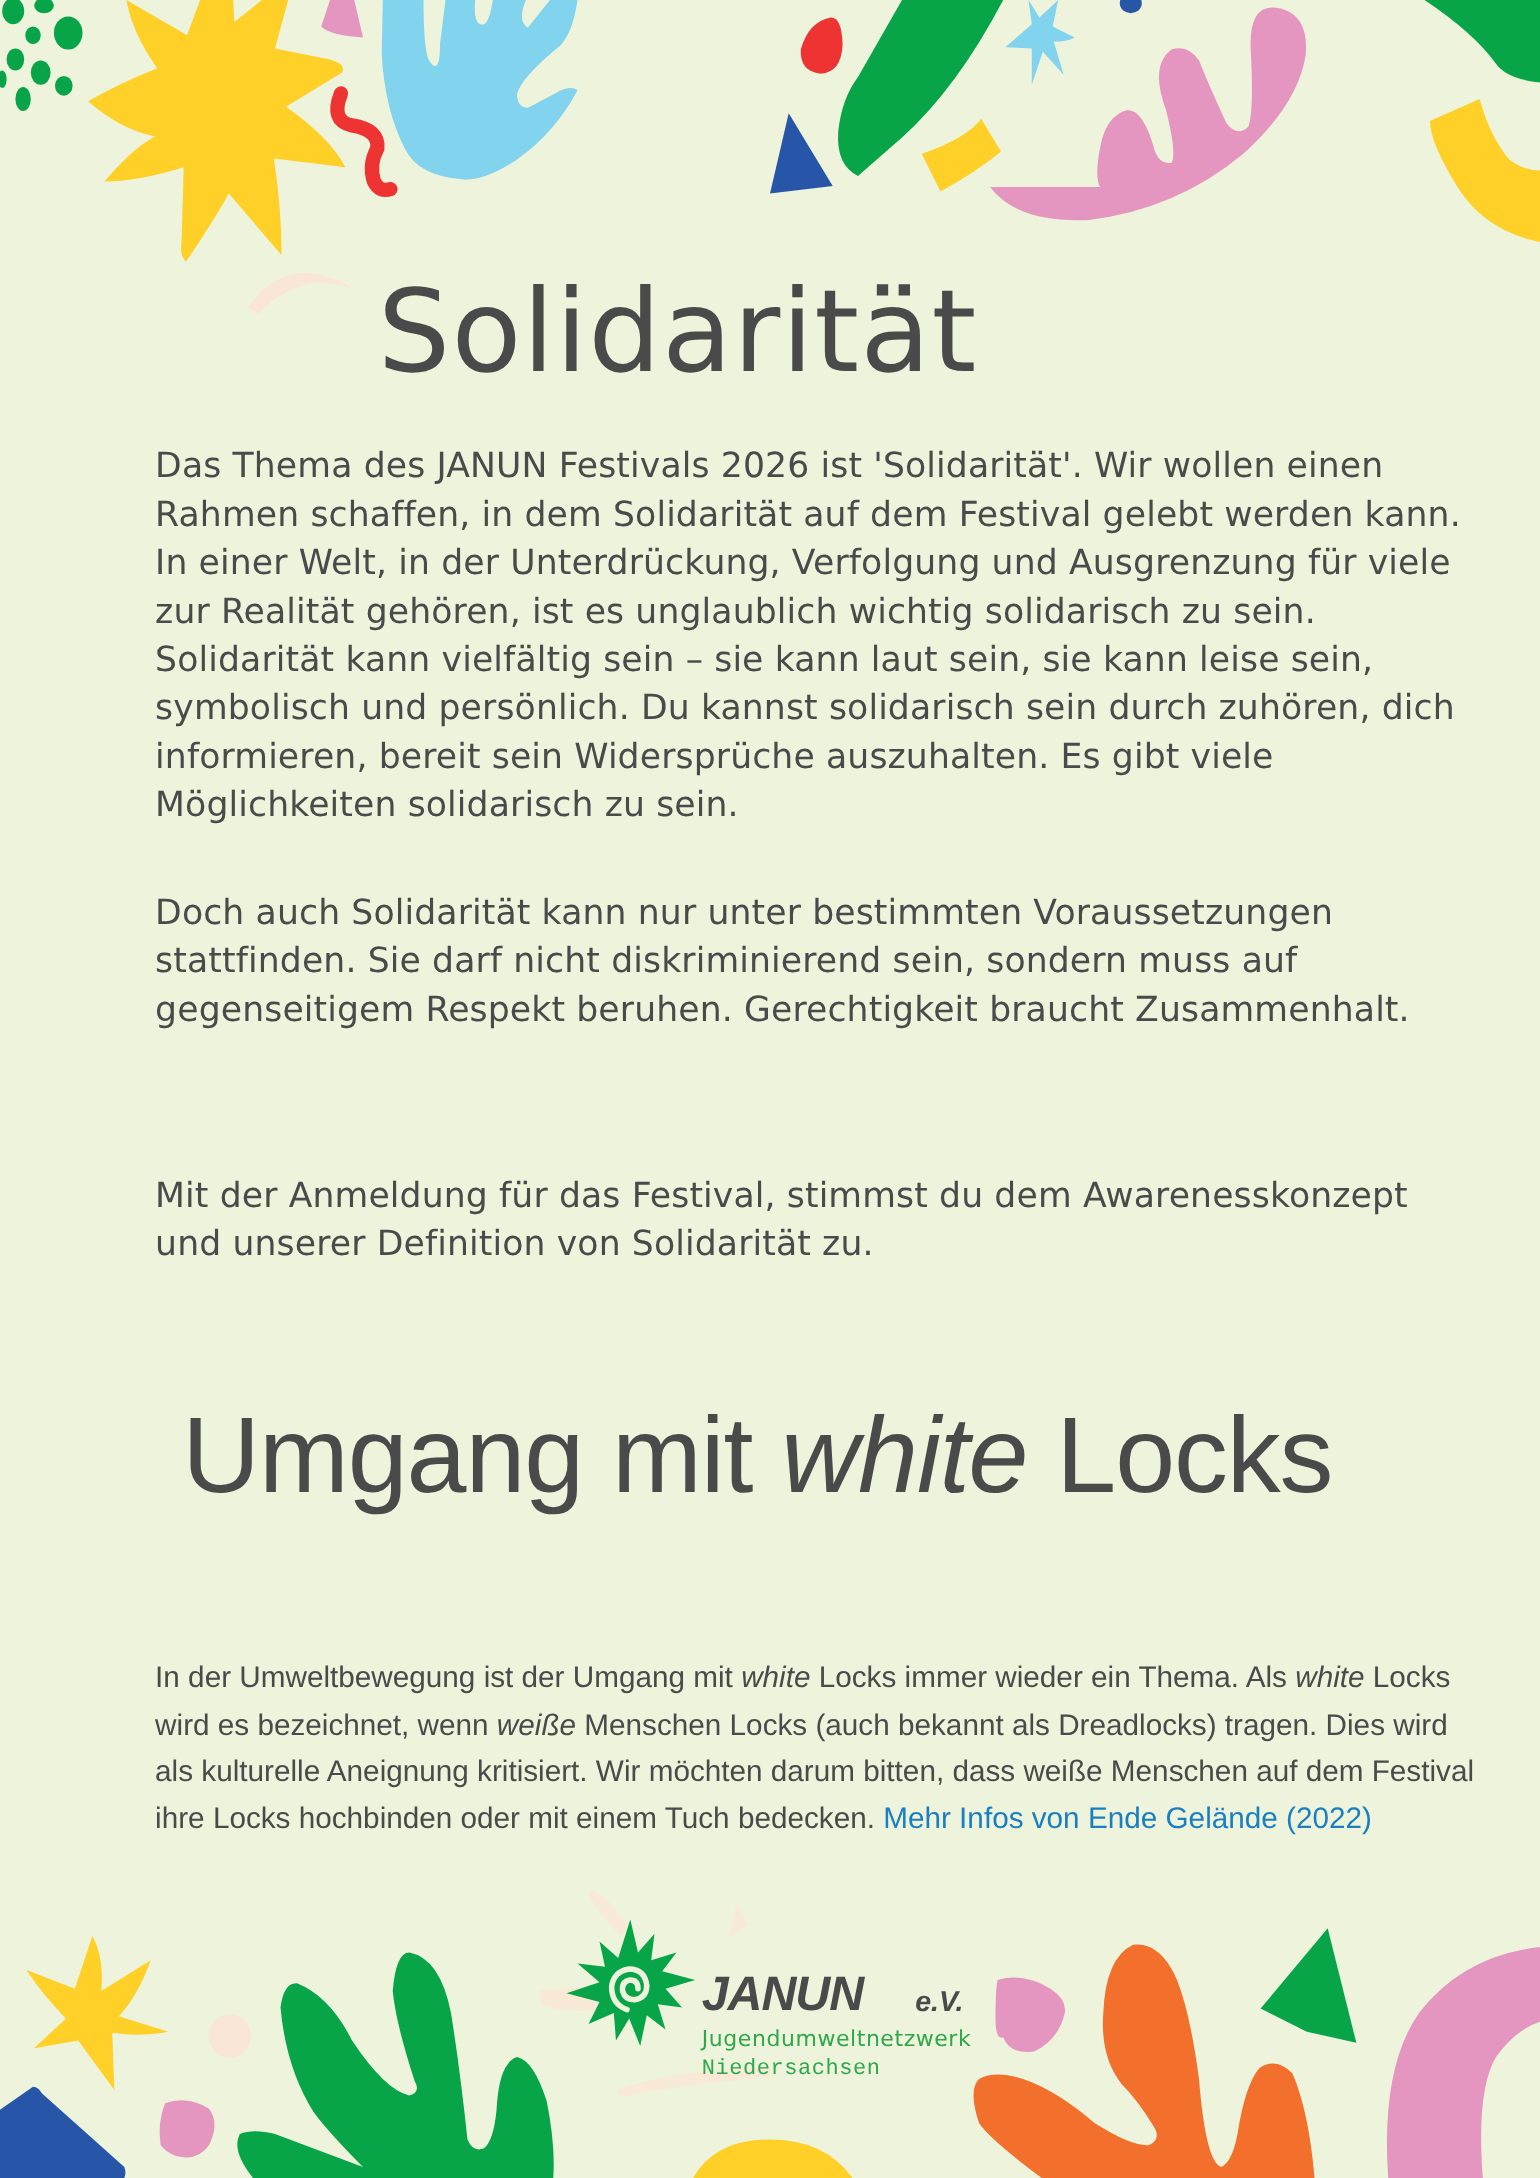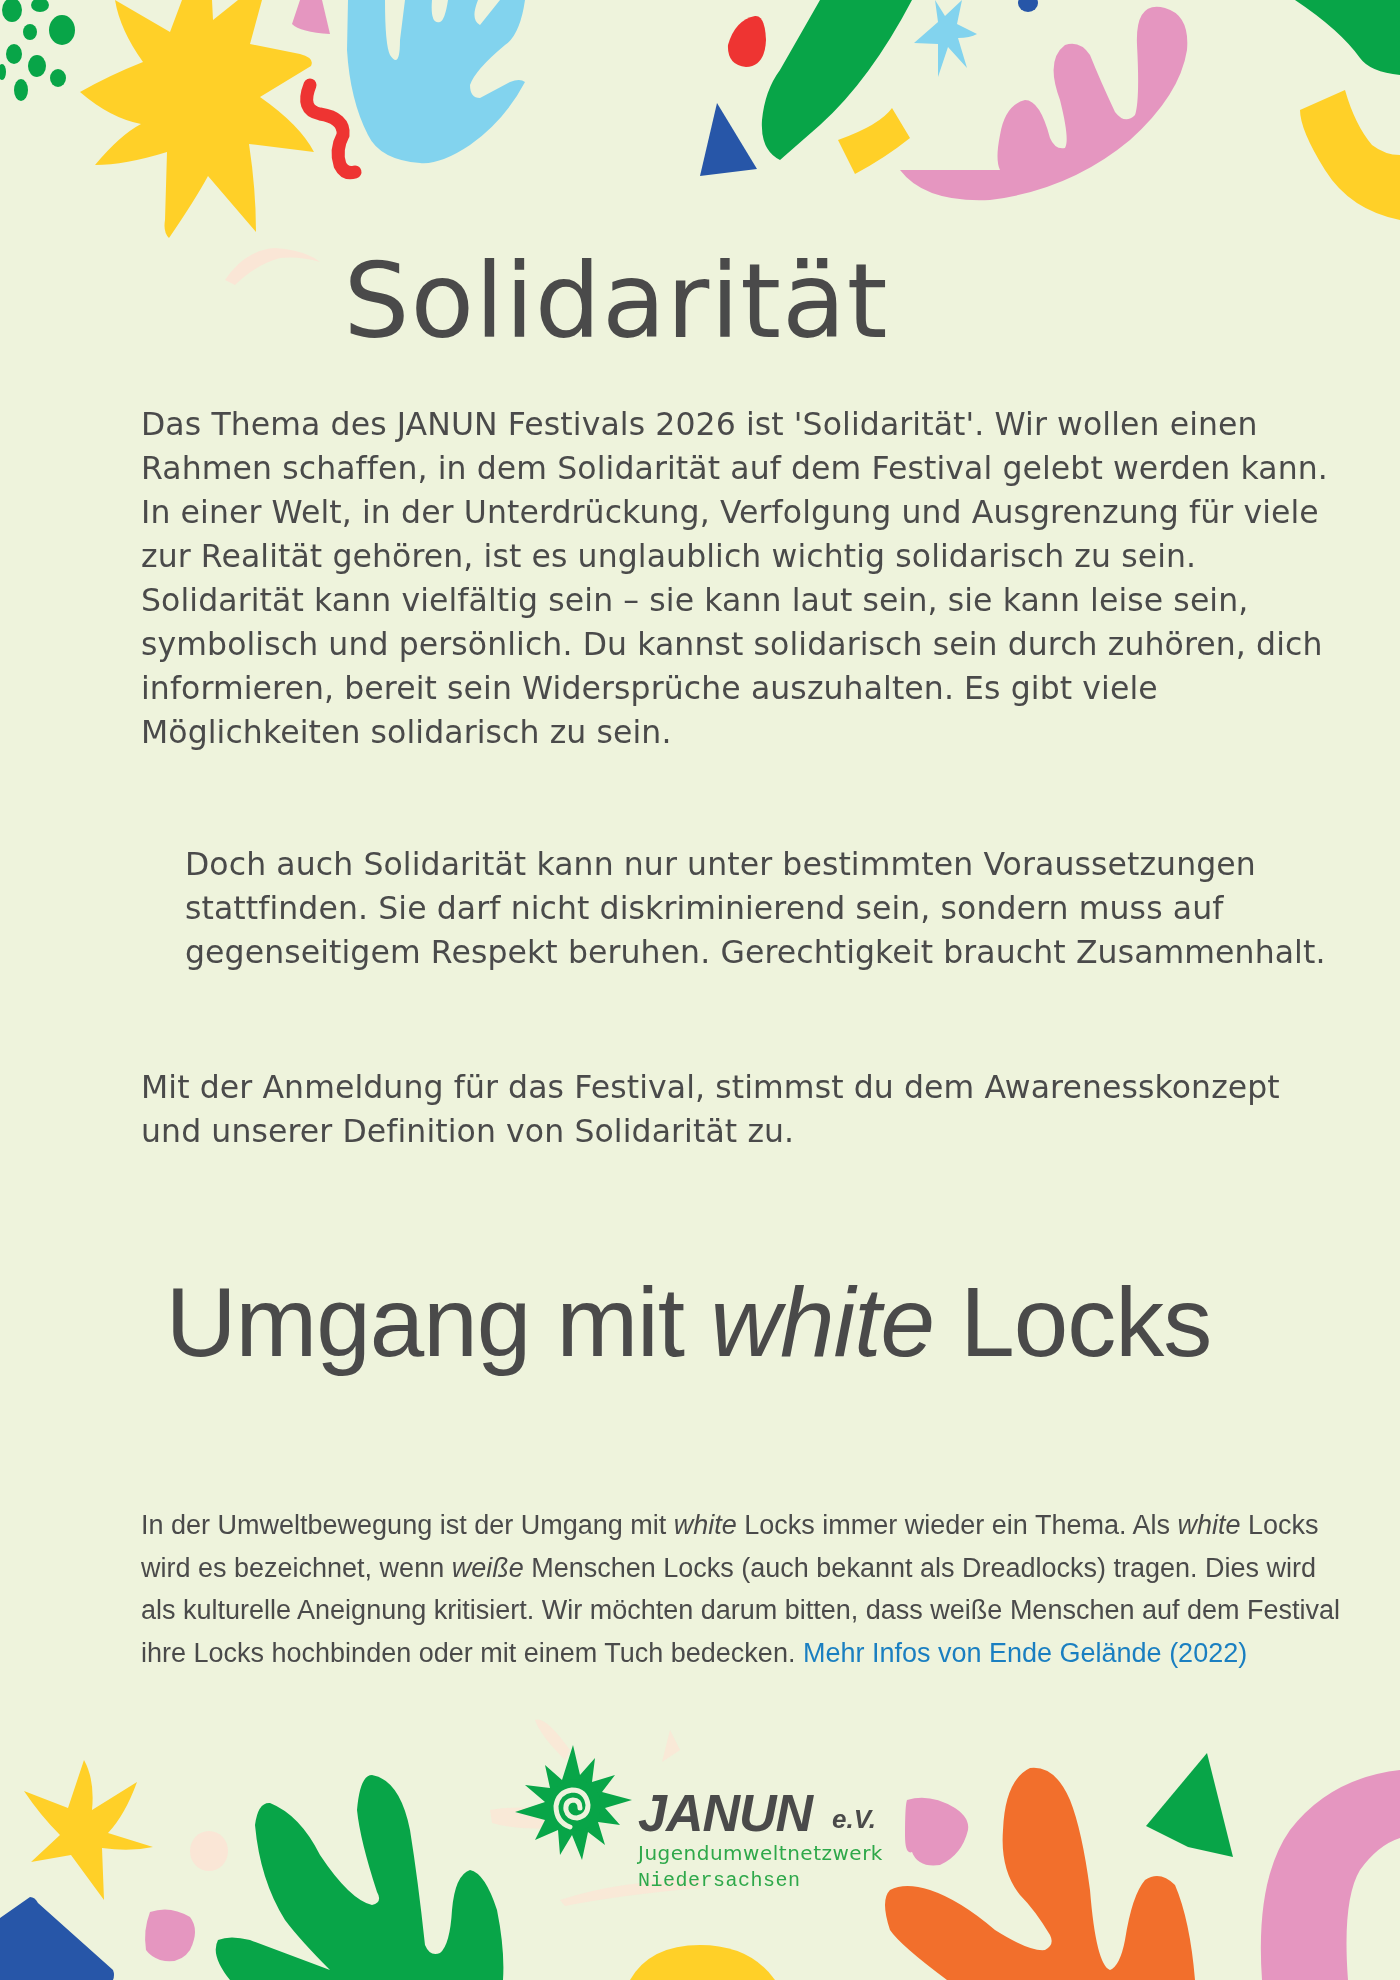--- a/index.html
+++ b/index.html
@@ -16,37 +16,37 @@
     text-align:center; font-size:104px; font-weight:400; letter-spacing:1px;
     line-height:130px; margin:0; color:#4a4a4a;
     font-family:"DejaVu Sans", sans-serif;
   }
   .para {
     position:absolute; left:141px; width:1190px;
     font-size:31.5px; line-height:44px; margin:0; color:#4a4a4a;
     font-family:"DejaVu Sans", sans-serif; letter-spacing:0.1px;
   }
   .p1 { top:402px; }
-  .p2 { top:842px;margin-left:44px; }
+  .p2 { top:808px; }
   .p3 { top:1065px; }
   .title2 {
     position:absolute; left:0; width:1377px; top:1262px;
     text-align:center; font-size:98px; font-weight:400; line-height:120px; margin:0;
     color:#4a4a4a; font-family:"Liberation Sans", sans-serif; letter-spacing:-1px;
   }
   .p4 {
     position:absolute; left:141px; width:1200px; top:1504px;
     font-size:27px; line-height:42.5px; margin:0; color:#4a4a4a;
     font-family:"Liberation Sans", sans-serif;
   }
   .link { color:#1a7fc1; text-decoration:none; }
   em { font-style:italic; }
   .logo { position:absolute; left:510px; top:1740px; width:400px; height:160px; }
   .logo-name {
-    position:absolute; left:128px; top:38px; font-size:52px; font-weight:700; font-style:italic;
+    position:absolute; left:128px; top:38px; font-size:44px; font-weight:700; font-style:italic;
     color:#4a4a4a; font-family:"Liberation Sans", sans-serif; letter-spacing:-1px; line-height:70px;
   }
   .logo-ev {
     position:absolute; left:322px; top:64px; font-size:26px; font-weight:700; font-style:italic;
     color:#4a4a4a; font-family:"Liberation Sans", sans-serif;
   }
   .logo-sub {
     position:absolute; left:128px; font-size:20px; color:#2ea84a; font-family:"DejaVu Sans", sans-serif;
     letter-spacing:0.5px; line-height:26px;text-align:right;
   }

